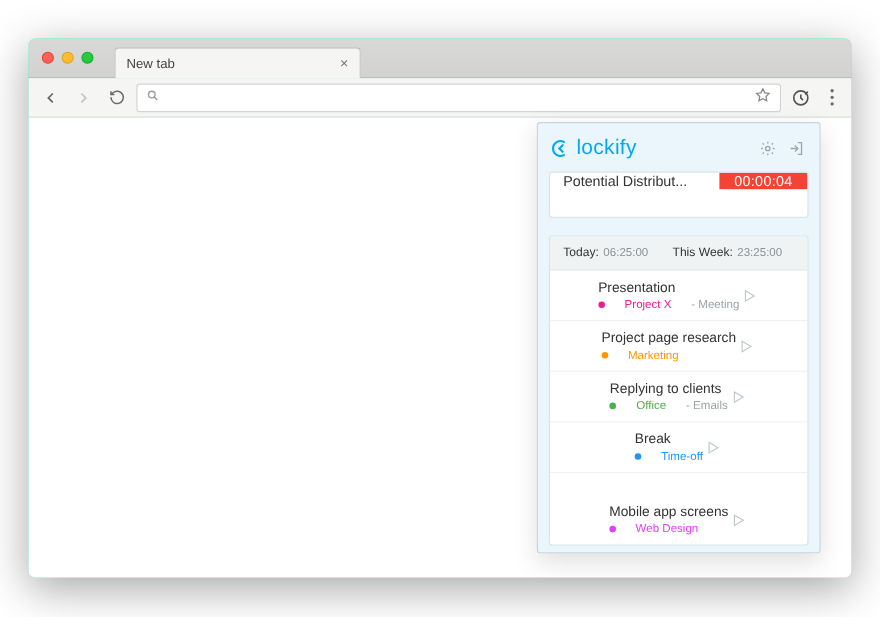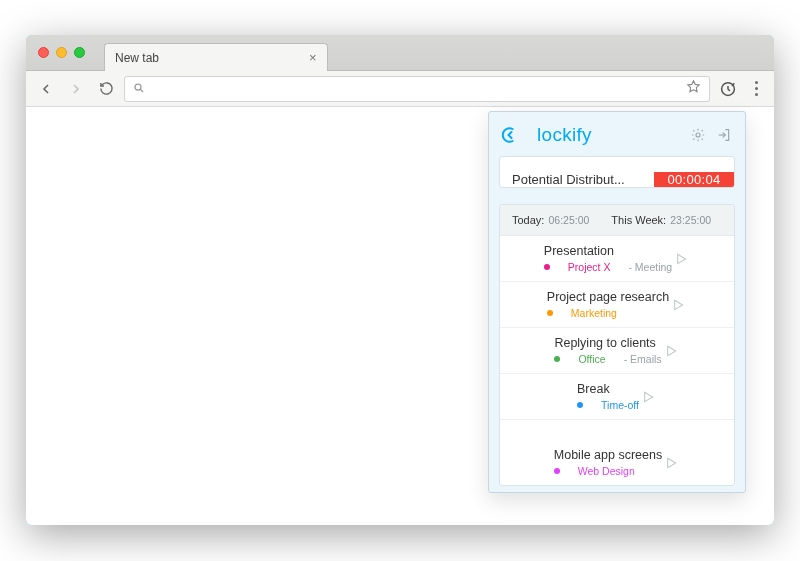--- a/index.html
+++ b/index.html
@@ -139,41 +139,41 @@
     }
     .popup-header {
       display: flex;
       align-items: center;
       justify-content: space-between;
       padding: 2px 2px 10px 2px;
     }
     .logo {
       display: flex;
       align-items: center;
-      gap: 18px;
+      gap: 5px;
       color: #03a9f4;
       font-weight: 400;
       font-size: 19px;
       letter-spacing: 0.3px;
     }
     .logo-icon { display:inline-flex; }
     .header-icons { display: flex; gap: 8px; }
     .header-icons .ic {
       width: 18px; height: 18px;
       color: #9aa7ad;
       display: flex; align-items: center; justify-content: center;
       cursor: pointer;
     }
     .timer-card {
       background: #fff;
       border: 1px solid #d9e3e8;
       border-radius: 3px;
       display: flex;
-      align-items: flex-end;
-      height: 32px;
+      align-items: flex-start;
+      height: 42px;
       overflow: hidden;
     }
     .timer-card .desc {
       flex: 1;
       display: flex;
       align-items: center;
       padding: 0 12px;
       font-size: 13px;
       color: #333;
       white-space: nowrap;

